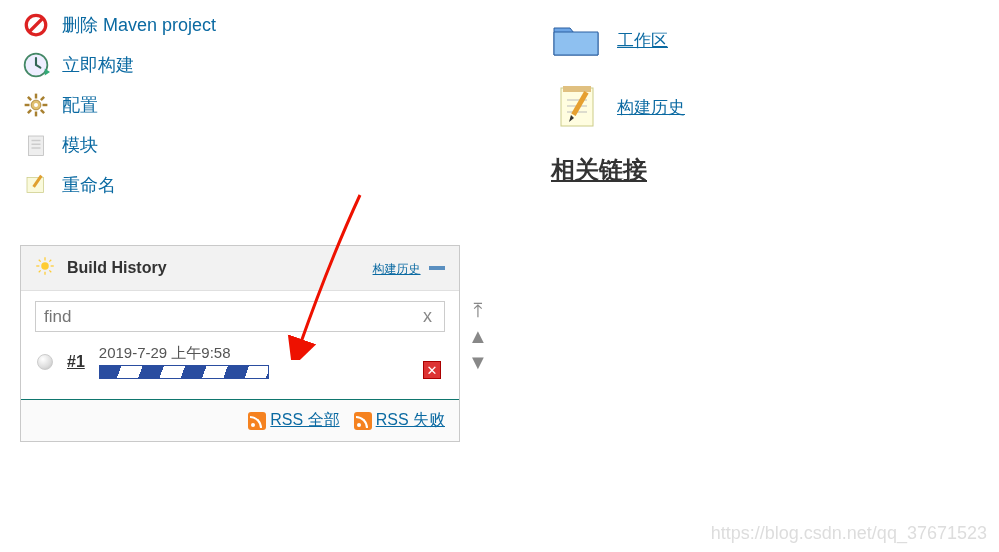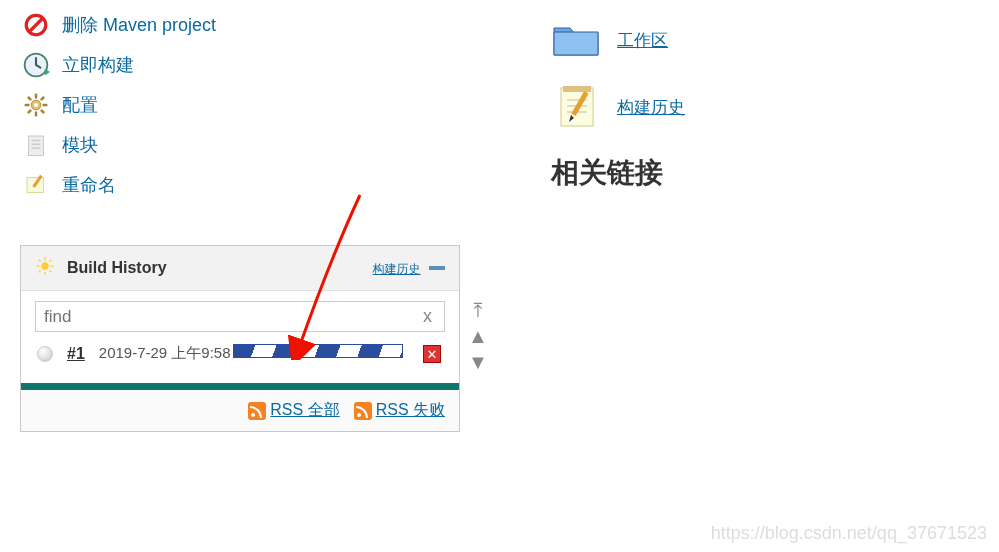--- a/index.html
+++ b/index.html
@@ -20,21 +20,21 @@
   .menu-item {
     display: flex; align-items: center;
     padding: 6px 2px; gap: 12px;
     color: #0b6aa2; cursor: pointer; font-size: 18px;
   }
   .menu-item .icon { width: 28px; height: 28px; flex: 0 0 28px; display:flex; align-items:center; justify-content:center; }
 
   .link-row { display:flex; align-items:center; gap:16px; margin-bottom:18px; }
   .link-row .biglabel { color:#0b6aa2; text-decoration:underline; font-size:17px; cursor:pointer; }
 
-  .section-title { font-weight:bold; font-size:28px; color:#333; margin-top:20px; }
+  .section-title { font-weight:bold; font-size:24px; color:#333; margin-top:20px;text-decoration:underline; }
 
   
   .panel {
     border:1px solid #c9c9c9; background:#fff;
     margin-top:40px; width:440px;
   }
   .panel-header {
     display:flex; justify-content:space-between; align-items:center;
     padding:10px 14px; background:#f2f2f2;
     border-bottom:1px solid #e0e0e0;
@@ -52,37 +52,37 @@
   }
   .find-box input { flex:1; border:none; outline:none; font-size:17px; color:#888; background:transparent; }
   .find-box .x { color:#888; cursor:pointer; padding:0 4px; font-size:18px; }
 
   .build-row {
     display:flex; align-items:center; gap:14px;
     padding:12px 2px 6px 2px; position:relative;
   }
   .ball { width:16px; height:16px; border-radius:50%; background:radial-gradient(circle at 35% 30%, #fff, #ddd 60%, #bbb); border:1px solid #ccc; }
   .build-num { font-weight:bold; color:#333; text-decoration:underline; cursor:pointer; }
-  .build-meta { display:flex; flex-direction:row; gap:2px; }
+  .build-meta { display:flex; flex-direction:column; gap:2px; }
   .build-date { color:#555; font-size:15px; }
   .progress {
     width:170px; height:14px; background:#fff; border:1px solid #2a4da0;
     background-image: repeating-linear-gradient(110deg,#2a4da0 0 20px,#fff 20px 40px);
   }
   .cancel-build {
     position:absolute; right:4px; bottom:6px;
     width:18px; height:18px; background:#d33; border:1px solid #a00;
     display:flex; align-items:center; justify-content:center;
     color:#fff; font-size:13px; cursor:pointer;
   }
   .cancel-build::after { content:"✕"; }
 
   .panel-footer {
     display:flex; justify-content:flex-end; gap:14px;
-    padding:10px 14px; border-top:7px solid #0f766e;
+    padding:10px 14px; border-top:1px solid #0f766e;
     background:#fafafa;
   }
   .rss-icon {
     display:inline-block; width:18px; height:18px;
     background:#f58220; border-radius:3px; position:relative;
     vertical-align:middle; margin-right:4px;
   }
   .rss-icon::before {
     content:""; position:absolute; left:3px; bottom:3px;
     width:4px; height:4px; background:#fff; border-radius:50%;

